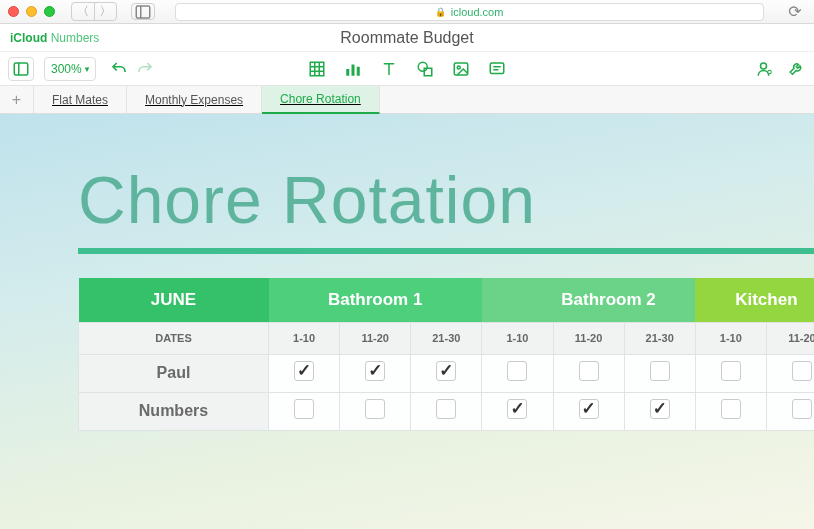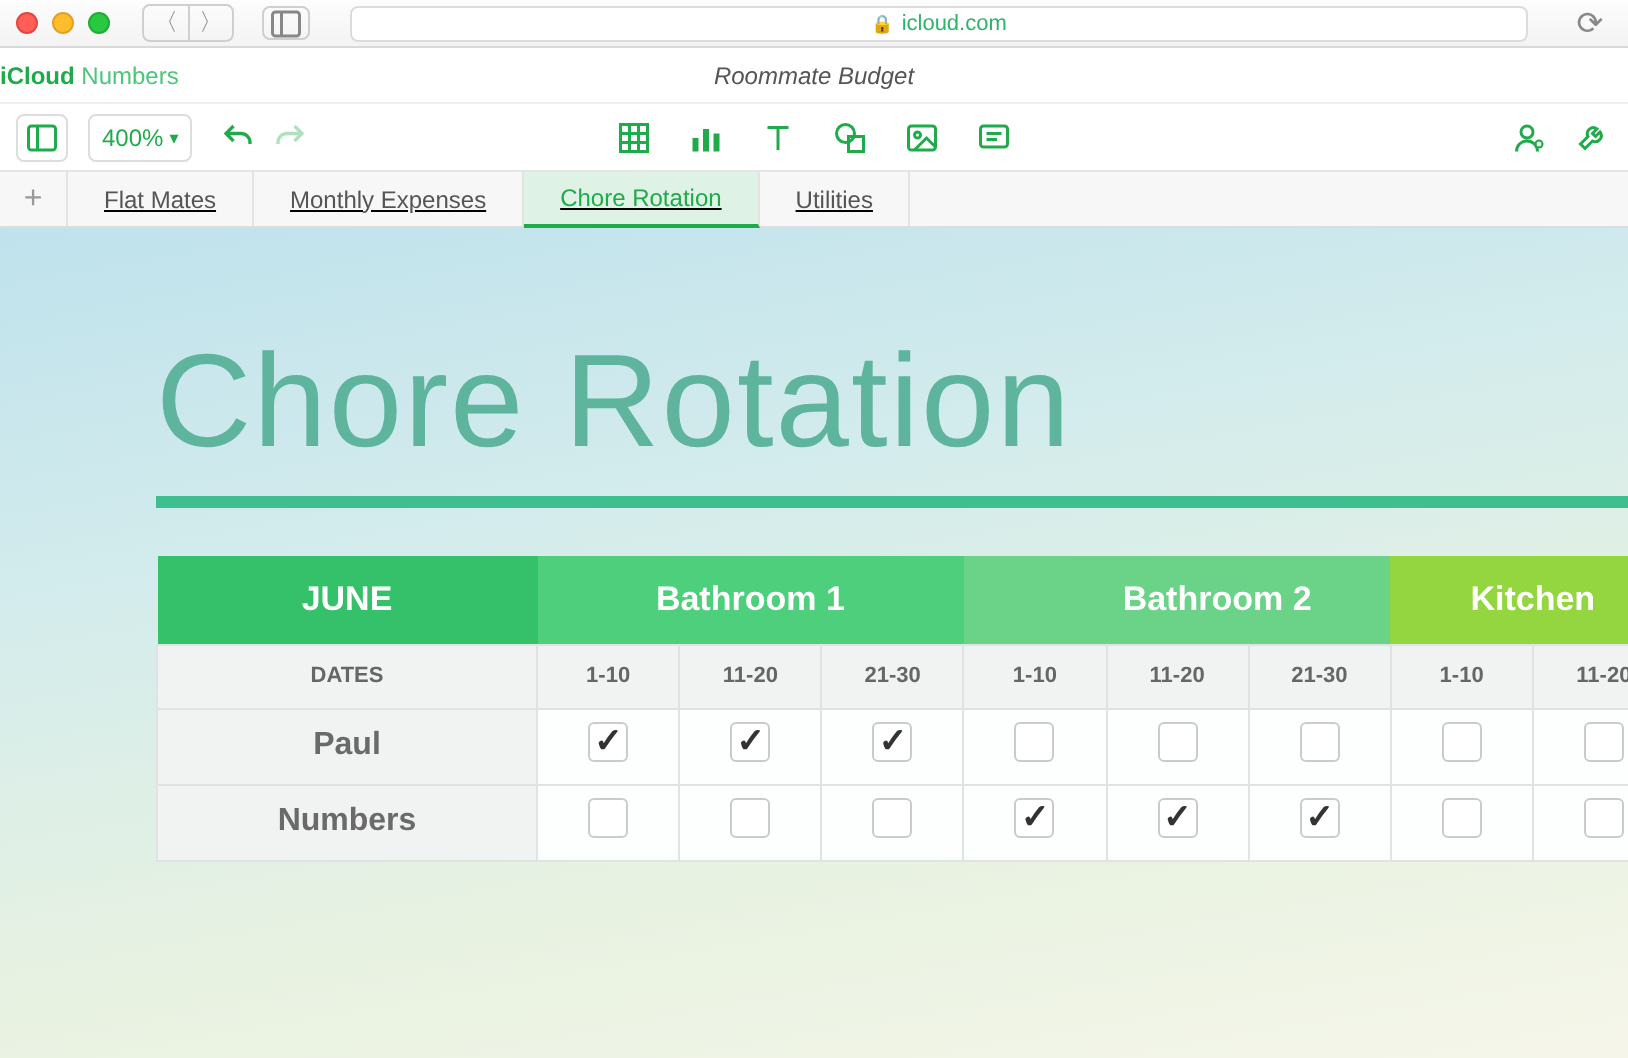--- a/index.html
+++ b/index.html
@@ -15,23 +15,23 @@
   .nav-arrows{display:flex; border:1px solid #cfcfcf;border-radius:4px;overflow:hidden;margin-left:8px;}
   .nav-arrows span{width:22px;height:17px;display:flex;align-items:center;justify-content:center;color:#888;font-size:12px;}
   .nav-arrows span+span{border-left:1px solid #cfcfcf;}
   .tabbtn{width:24px;height:17px;border:1px solid #cfcfcf;border-radius:4px;display:flex;align-items:center;justify-content:center;color:#888;margin-left:6px;}
   .addr{flex:1;margin:0 12px;height:18px;border:1px solid #dcdcdc;border-radius:4px;background:#fff;display:flex;align-items:center;justify-content:center;font-size:11px;color:#2fb26a;gap:4px;}
   .addr .lock{color:#2fb26a;font-size:9px;}
   .reload{width:22px;height:17px;display:flex;align-items:center;justify-content:center;color:#888;}
   
   
   .docheader{height:28px;background:#fff;border-bottom:1px solid #eee;display:flex;align-items:center;position:relative;}
-  .brand{font-size:12px;font-weight:600;color:#1fab4a;}
+  .brand{font-size:12px;font-weight:600;color:#1fab4a;padding-left:10px;}
   .brand .light{color:#4dc57a;font-weight:400;}
-  .doctitle{position:absolute;left:0;right:0;text-align:center;font-size:12px;color:#555;pointer-events:none;font-style:italic;}
+  .doctitle{position:absolute;left:0;right:0;text-align:center;font-size:16px;color:#555;pointer-events:none;}
   
   
   .toolbar{height:34px;background:#fff;display:flex;align-items:center;padding:0 8px;gap:10px;border-bottom:1px solid #e5e5e5;}
   .tool{color:#1fab4a;display:flex;align-items:center;justify-content:center;cursor:pointer;}
   .sidebar-btn{width:26px;height:24px;border:1px solid #ddd;border-radius:4px;}
   .zoom{height:24px;border:1px solid #ddd;border-radius:4px;padding:0 6px;font-size:12px;color:#1fab4a;display:flex;align-items:center;gap:3px;}
   .zoom .chev{font-size:9px;}
   .undo-redo{display:flex;gap:8px;margin-left:4px;}
   .undo-redo .tool{font-size:18px;}
   .redo{opacity:.35;}
@@ -99,21 +99,21 @@
 </div>
 
 <div class="toolbar" style="position:relative;">
   <div class="tool sidebar-btn">
     <svg class="ic" viewBox="0 0 24 24" fill="none" stroke="#1fab4a" stroke-width="2">
         <rect x="3" y="4" width="18" height="16" rx="2"></rect>
         <line x1="9" y1="4" x2="9" y2="20"></line>
       </svg>
   </div>
   <div class="zoom">
-    <span>400%</span>
+    <span>300%</span>
       <span class="chev">▾</span>
   </div>
   <div class="undo-redo">
     <div class="tool">
       <svg class="ic" viewBox="0 0 24 24" fill="none" stroke="#1fab4a" stroke-width="2.2">
           <path d="M9 14l-5-5 5-5"></path>
           <path d="M4 9h10a6 6 0 016 6v1"></path>
         </svg>
     </div>
     <div class="tool redo">
@@ -184,21 +184,20 @@
       </div>
   </div>
 </div>
 
 <div class="tabs">
   <div class="addtab">+</div>
   <div id="tabs-container" style="display:flex;text-decoration:underline;">
       <div class="tab">Flat Mates</div>
       <div class="tab">Monthly Expenses</div>
       <div class="tab active">Chore Rotation</div>
-      <div class="tab">Utilities</div>
     </div>
 </div>
 
 <div class="canvas">
   <div class="h1">Chore Rotation</div>
   <div class="rule"></div>
   <table class="chore">
     <tbody>
         <tr class="row-month" id="row-month">
           <th class="labelcell">JUNE</th>

